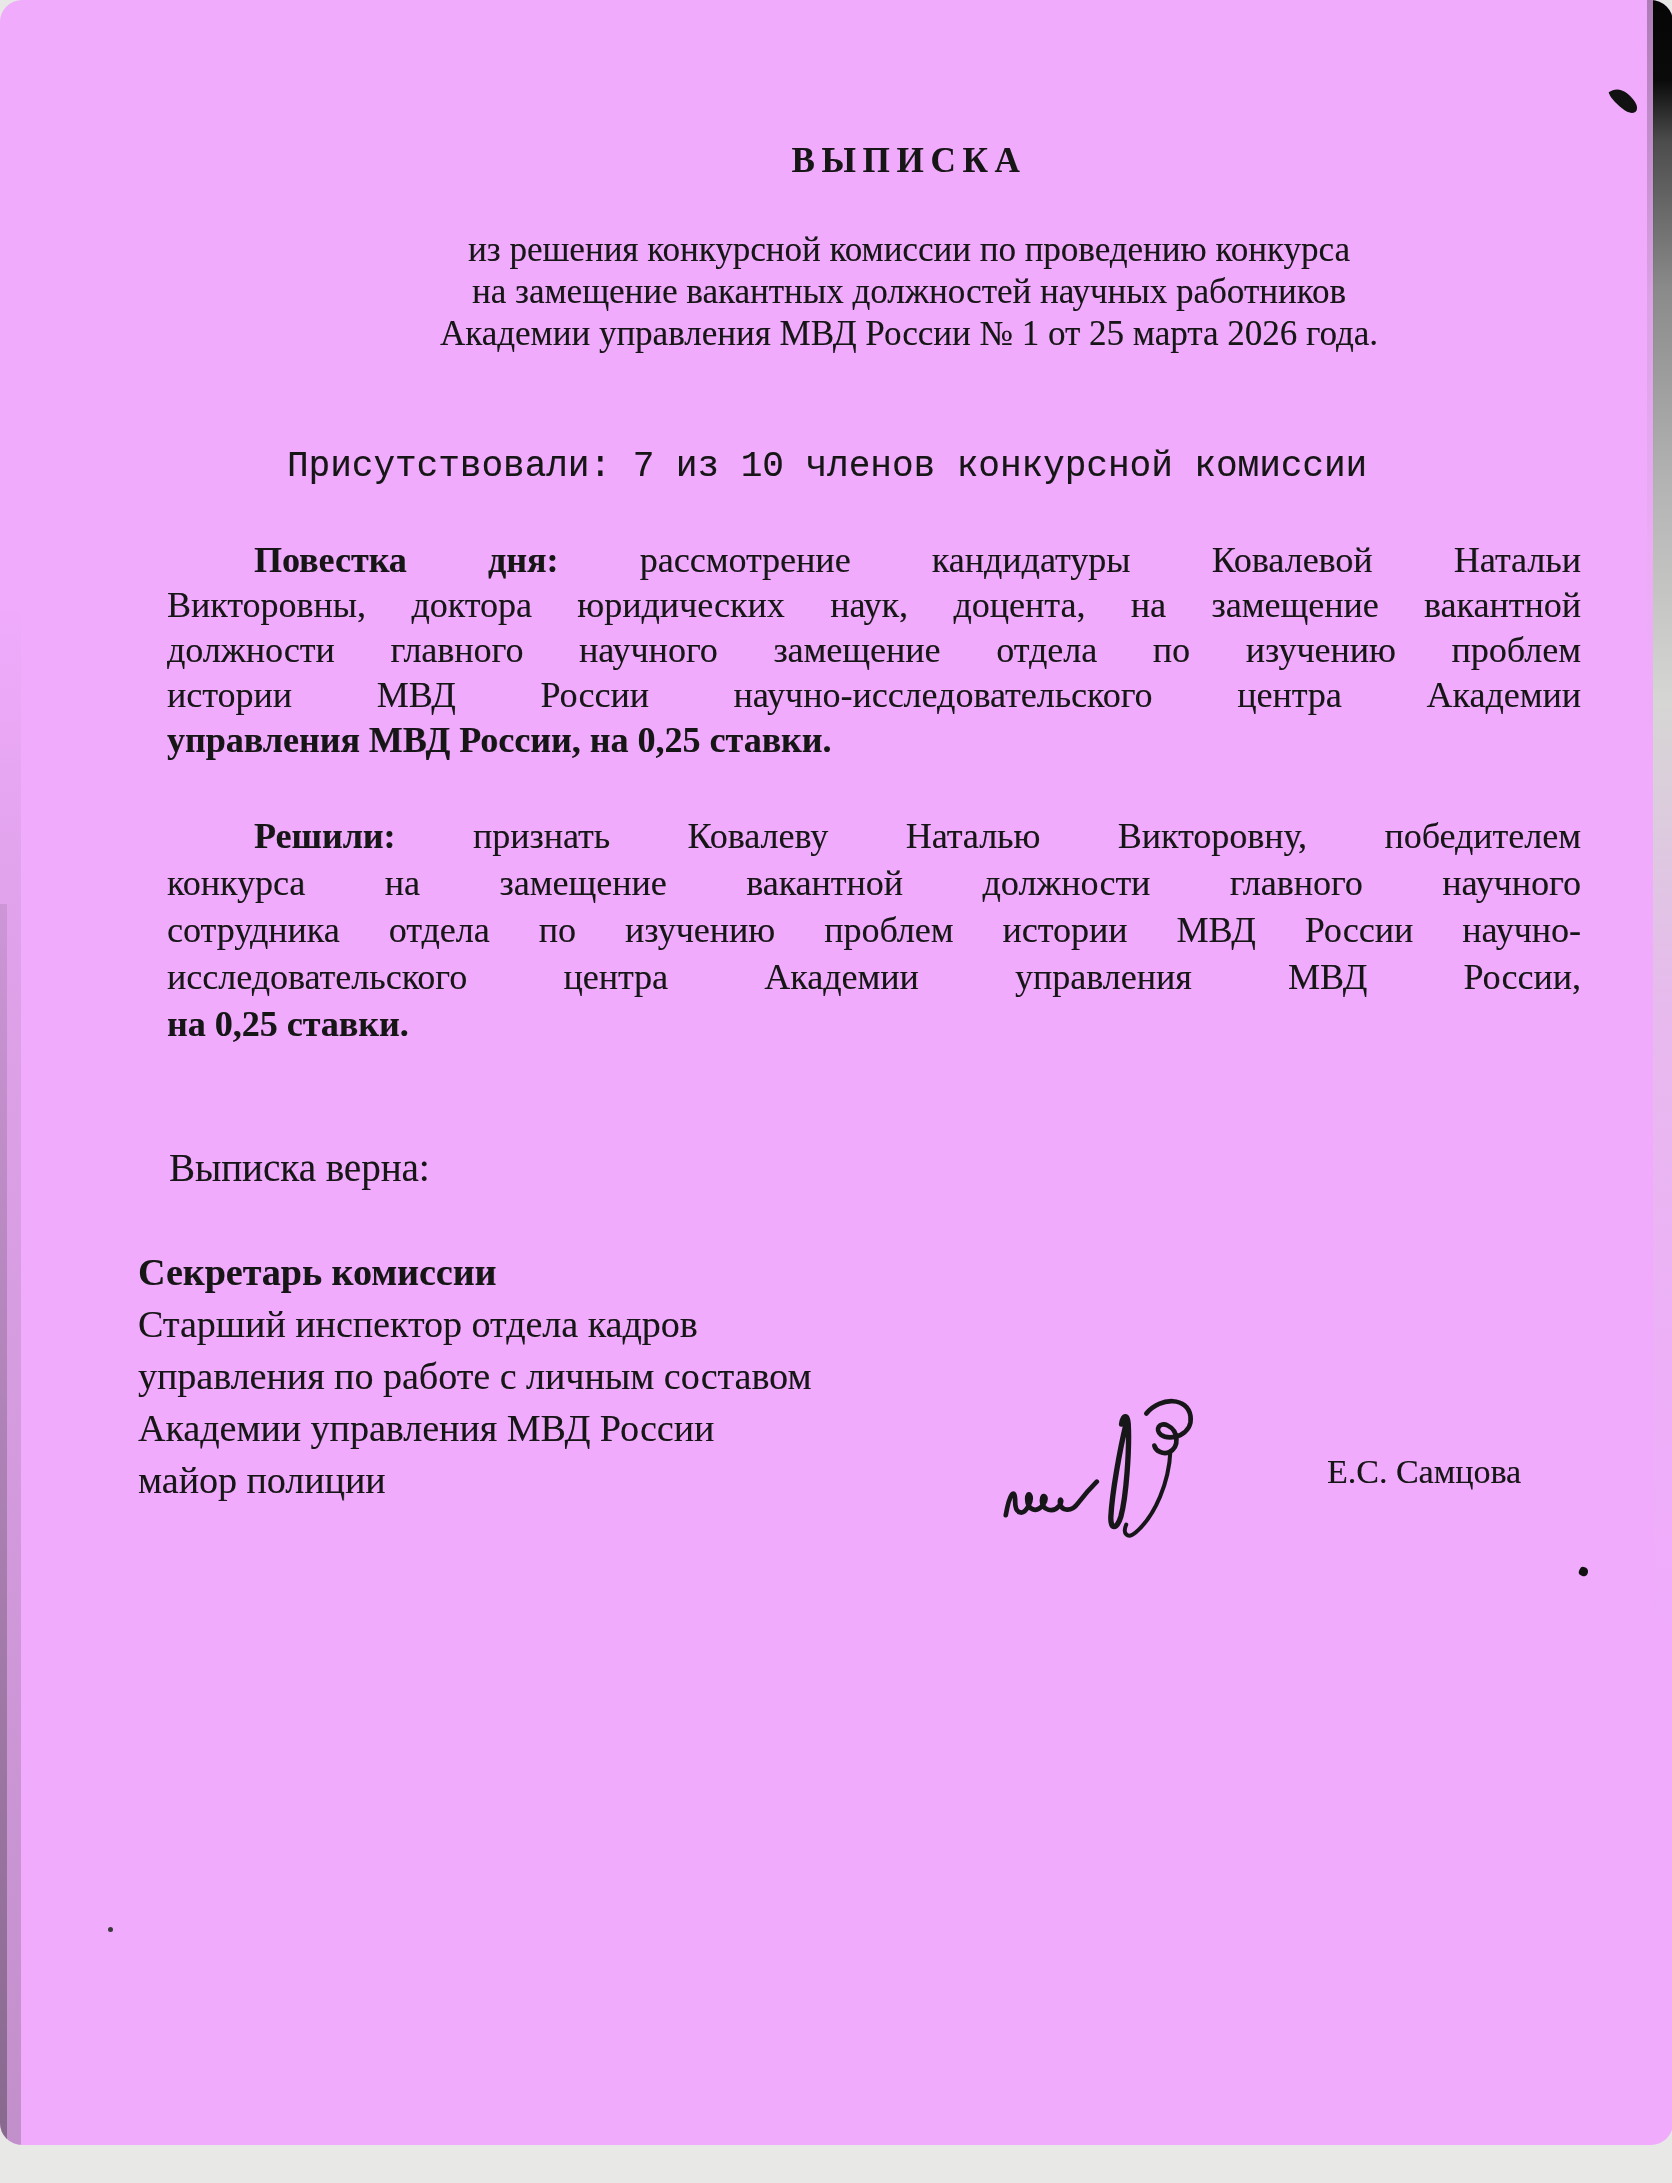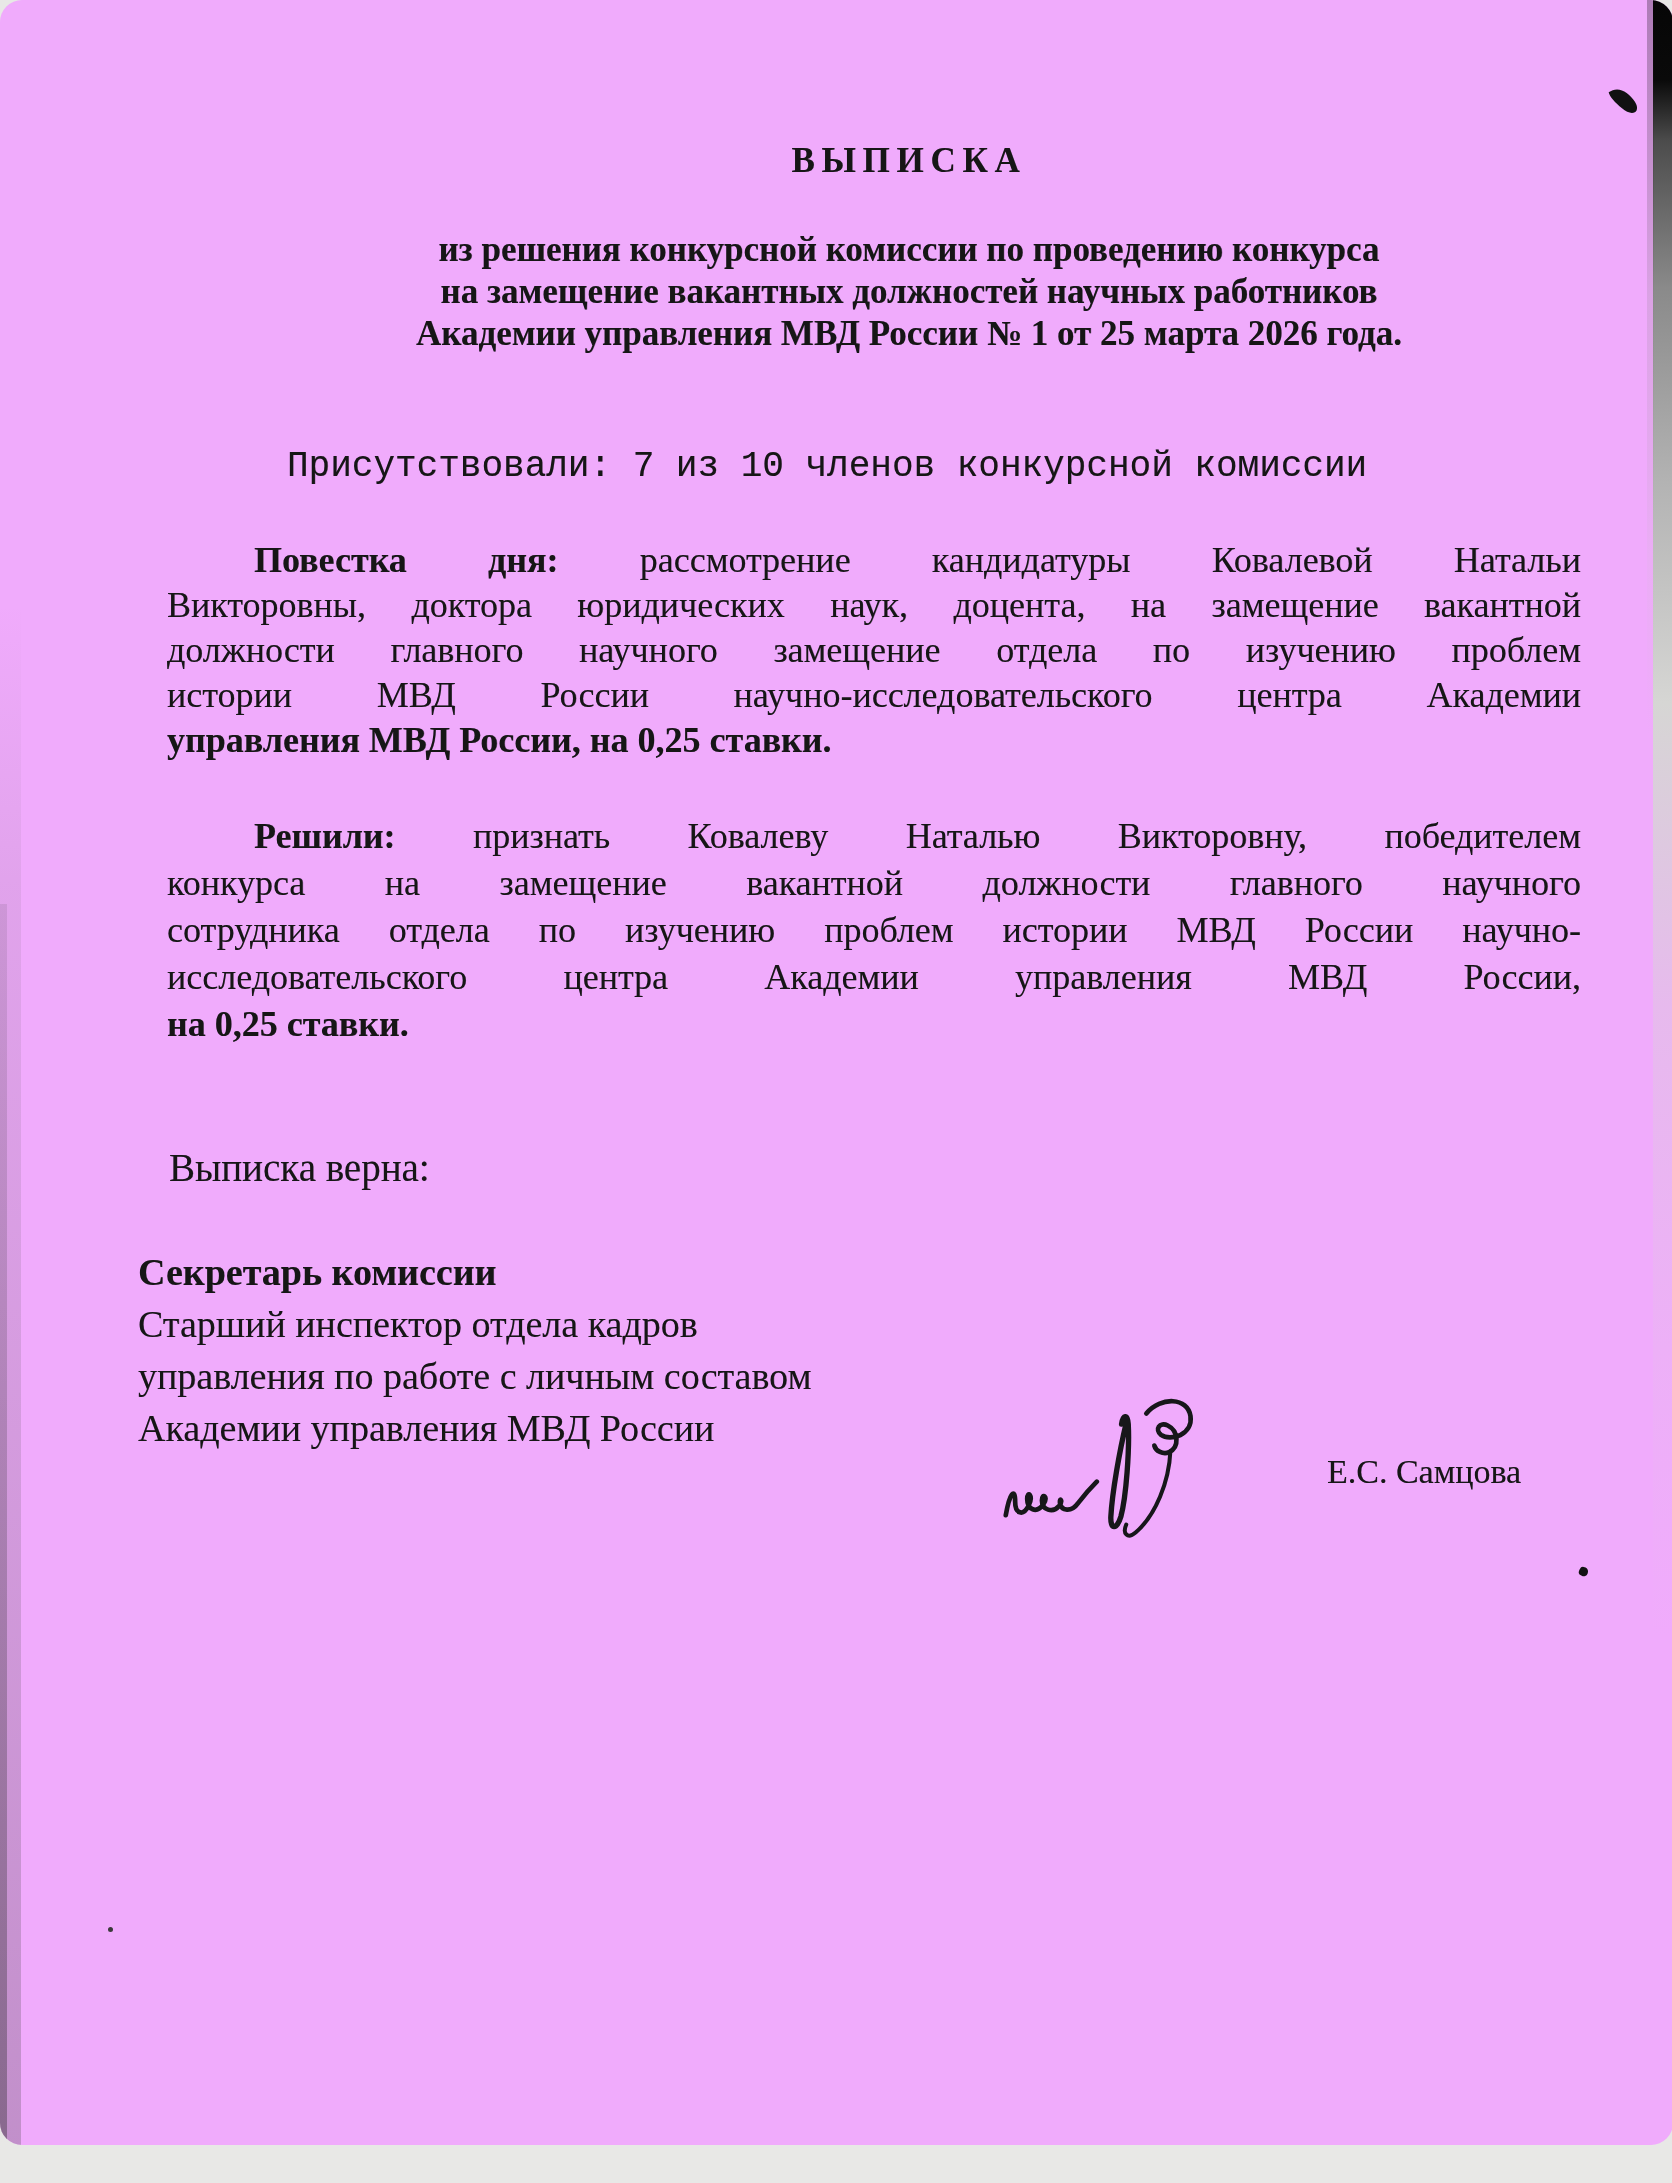--- a/index.html
+++ b/index.html
@@ -14,21 +14,21 @@
     border-radius:22px;
   }
 
   
   .title {
     position:absolute; left:362px; width:1094px; top:141px;
     text-align:center; font-weight:bold; font-size:35px; letter-spacing:6.7px;
   }
   .subtitle {
     position:absolute; left:362px; width:1094px; top:229px;
-    text-align:center; font-weight:bold; font-size:35px; line-height:42px;
+    text-align:center; font-weight:normal; font-size:35px; line-height:42px;
   }
   .attendance {
     position:absolute; left:287px; top:446px; font-size:36px;font-family:Liberation Mono, monospace;
   }
   .para {
     position:absolute; left:167px; width:1414px; font-size:36px;
   }
   .agenda   { top:538px;  line-height:45px; }
   .decision { top:813px; line-height:47px; }
   .jline { text-align:justify; text-align-last:justify; }
@@ -115,20 +115,21 @@
     <div class="lastline">на 0,25 ставки.</div>
   </div>
 
   <div class="certify">Выписка верна:</div>
 
   <div class="secretary">
     <div class="role">Секретарь комиссии</div>
     <div>Старший инспектор отдела кадров</div>
     <div>управления по работе с личным составом</div>
     <div>Академии управления МВД России</div>
+    <div>майор полиции</div>
   </div>
 
   <div class="signature">
     <svg viewBox="0 0 330 260">
       <path stroke-width="7" d="M16 196 C22 162 30 154 30 176 C30 194 42 198 50 182 C58 166 48 158 48 172 C48 188 62 194 72 180 C80 168 70 162 70 174 C70 188 86 194 96 182 C102 174 96 168 97 178 C99 190 114 192 124 178 C134 165 146 152 152 146"></path>
       <path stroke-width="8" d="M196 58 C186 100 175 162 173 198 C172 218 182 218 188 198 C196 168 201 98 199 60 C198 44 191 46 189 60"></path>
       <path stroke-width="7" d="M226 44 C248 18 288 20 292 48 C296 76 262 86 248 76 C238 68 246 56 258 62 C274 70 276 94 260 102 C251 106 240 100 238 92"></path>
       <path stroke-width="6" d="M262 100 C260 146 240 196 210 222 C198 232 190 224 196 210"></path>
     </svg>
   </div>

